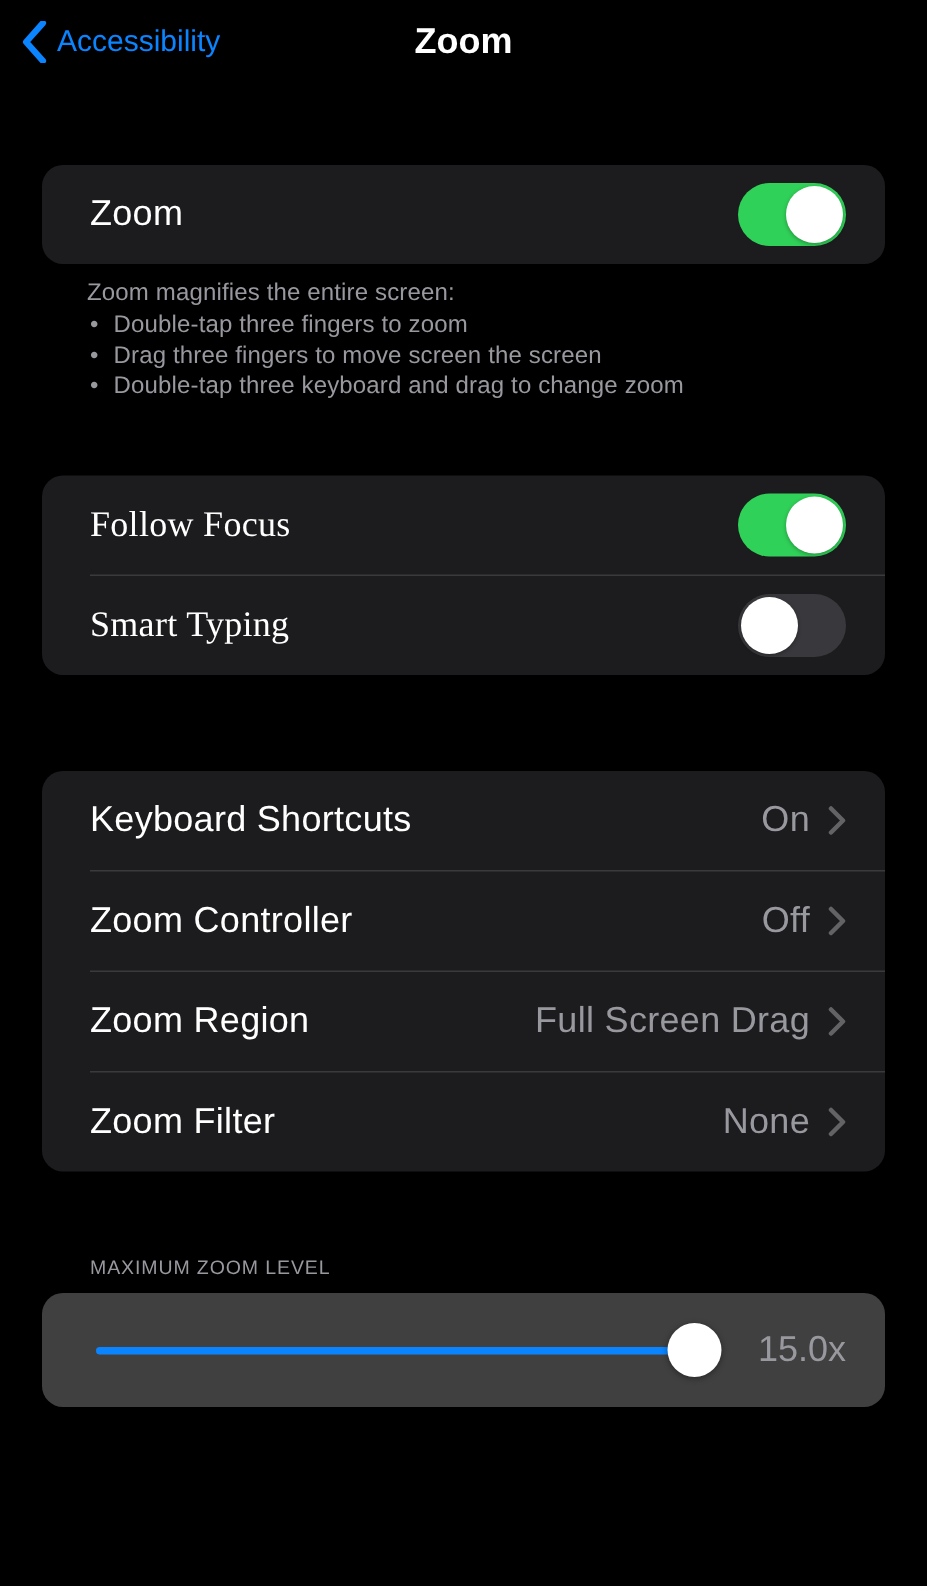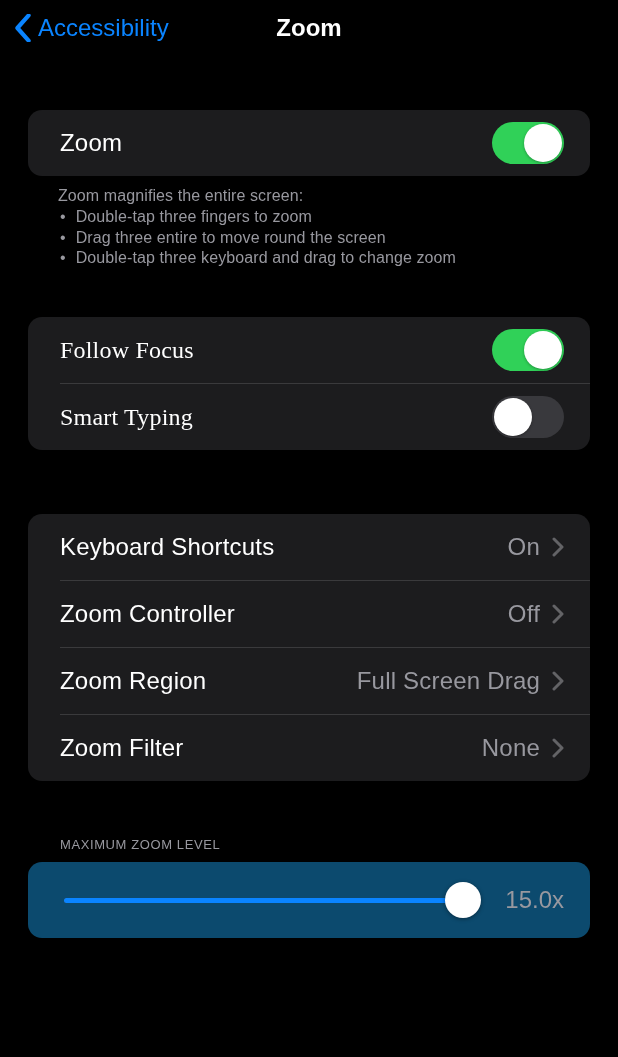--- a/index.html
+++ b/index.html
@@ -15,21 +15,21 @@
       display: flex;
       align-items: center;
       height: 56px;
       position: relative;
       padding: 0 14px;
     }
     .back-button {
       display: flex;
       align-items: center;
       color: #0a84ff;
-      font-size: 24px;
+      font-size: 20px;
       font-weight: 400;
       cursor: pointer;
     }
     .back-chevron {
       width: 18px;
       height: 28px;
       margin-right: 6px;
     }
     .nav-title {
       position: absolute;
@@ -119,21 +119,21 @@
       height: 20px;
       flex-shrink: 0;
     }
     .section-header {
       color: #98989f;
       font-size: 13px;
       letter-spacing: 0.6px;
       padding: 56px 32px 10px 32px;
     }
     .slider-group {
-      background: #0c4a6e;
+      background: #404040;
       border-radius: 14px;
       padding: 0 26px 0 36px;
       height: 76px;
       display: flex;
       align-items: center;
       gap: 20px;
     }
     .slider-track {
       flex: 1;
       height: 5px;
@@ -189,21 +189,21 @@
       <span class="row-label">Zoom</span>
       <div class="toggle on">
           <div class="knob"></div>
         </div>
     </div>
   </div>
   <div class="footer-text">
     <div>Zoom magnifies the entire screen:</div>
     <ul class="footer-list">
       <li>Double-tap three fingers to zoom</li>
-      <li>Drag three entire to move round the screen</li>
+      <li>Drag three fingers to move screen the screen</li>
       <li>Double-tap three keyboard and drag to change zoom</li>
     </ul>
   </div>
 
   <div class="group mid">
     <div class="row">
       <span class="row-label">Follow Focus</span>
       <div class="toggle on">
           <div class="knob"></div>
         </div>

